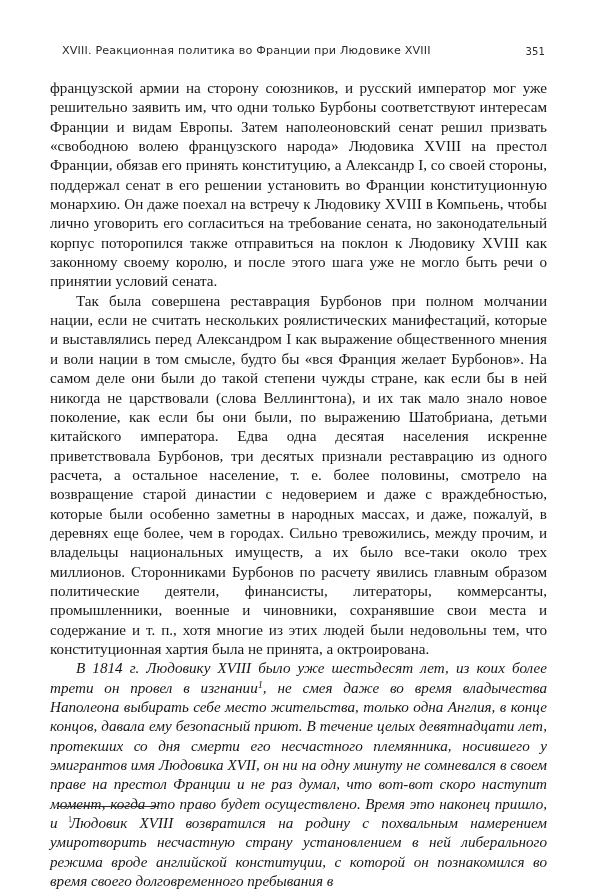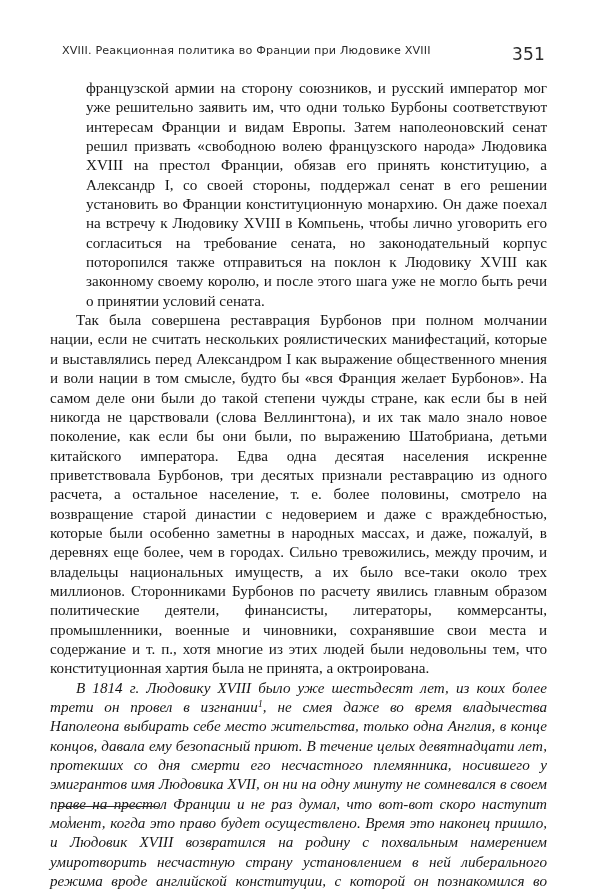--- a/index.html
+++ b/index.html
@@ -24,34 +24,34 @@
     box-sizing: border-box;
   }
 
   
   .running-head {
     position: absolute;
     top: 44px;
     left: 62px;
     width: 483px;
     display: flex;
-    align-items: flex-start;
+    align-items: flex-end;
     justify-content: space-between;
     font-family: "DejaVu Sans", "Liberation Sans", sans-serif;
     font-size: 11.2px;
     letter-spacing: 0.15px;
     color: #2b2b2b;
     white-space: nowrap;
   }
   .running-head .rh-title {
     font-weight: 400;
   }
   .running-head .rh-folio {
     font-weight: 400;
-    font-size: 17px;
+    font-size: 10px;
     color: #2b2b2b;
   }
 
   
   .textblock {
     position: absolute;
     top: 78px;
     left: 50px;
     width: 497px;
   }
@@ -60,21 +60,20 @@
     text-align: justify;
     text-justify: inter-word;
     text-indent: 26px;
     font-size: 15.15px;
     line-height: 19.35px;
     color: #161616;
     hyphens: manual;
   }
   p.para.no-indent {
     text-indent: 0;
-    margin-left: 36px;
   }
   p.para:last-child {
     text-align-last: left;
     font-style: italic;
   }
 
   sup.fn-ref {
     font-size: 0.63em;
     vertical-align: 0.52em;
     line-height: 0;

